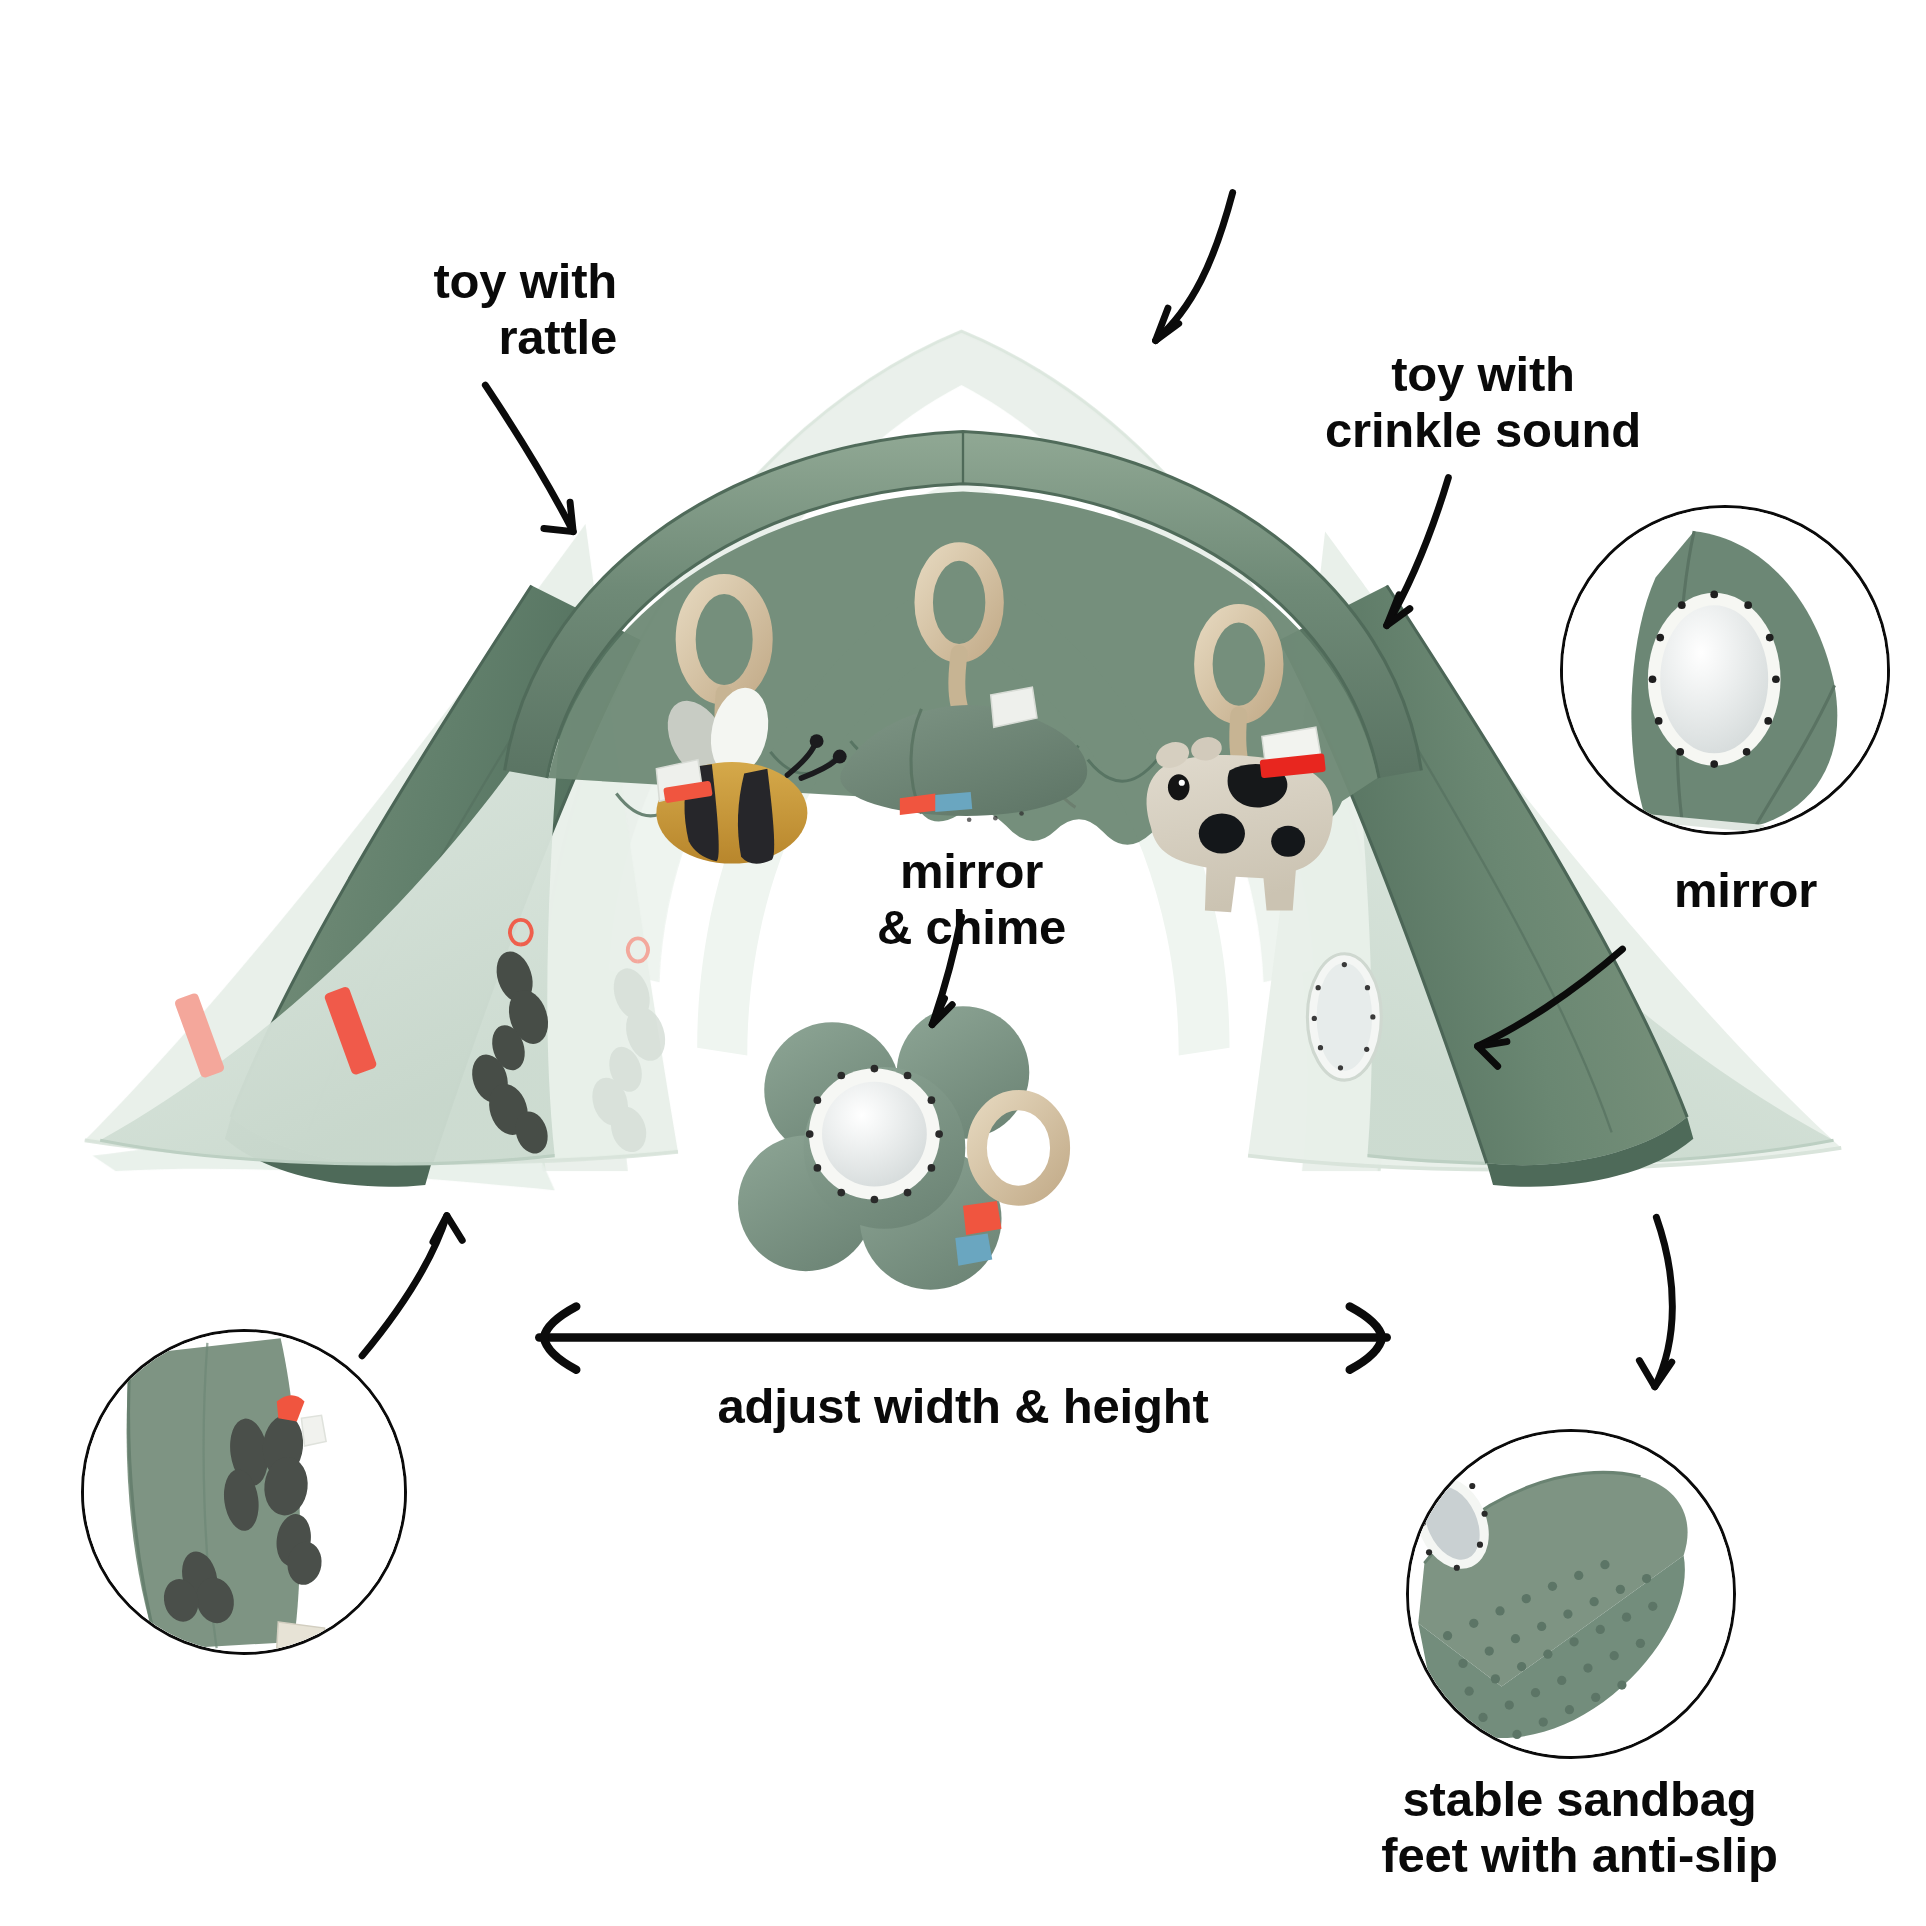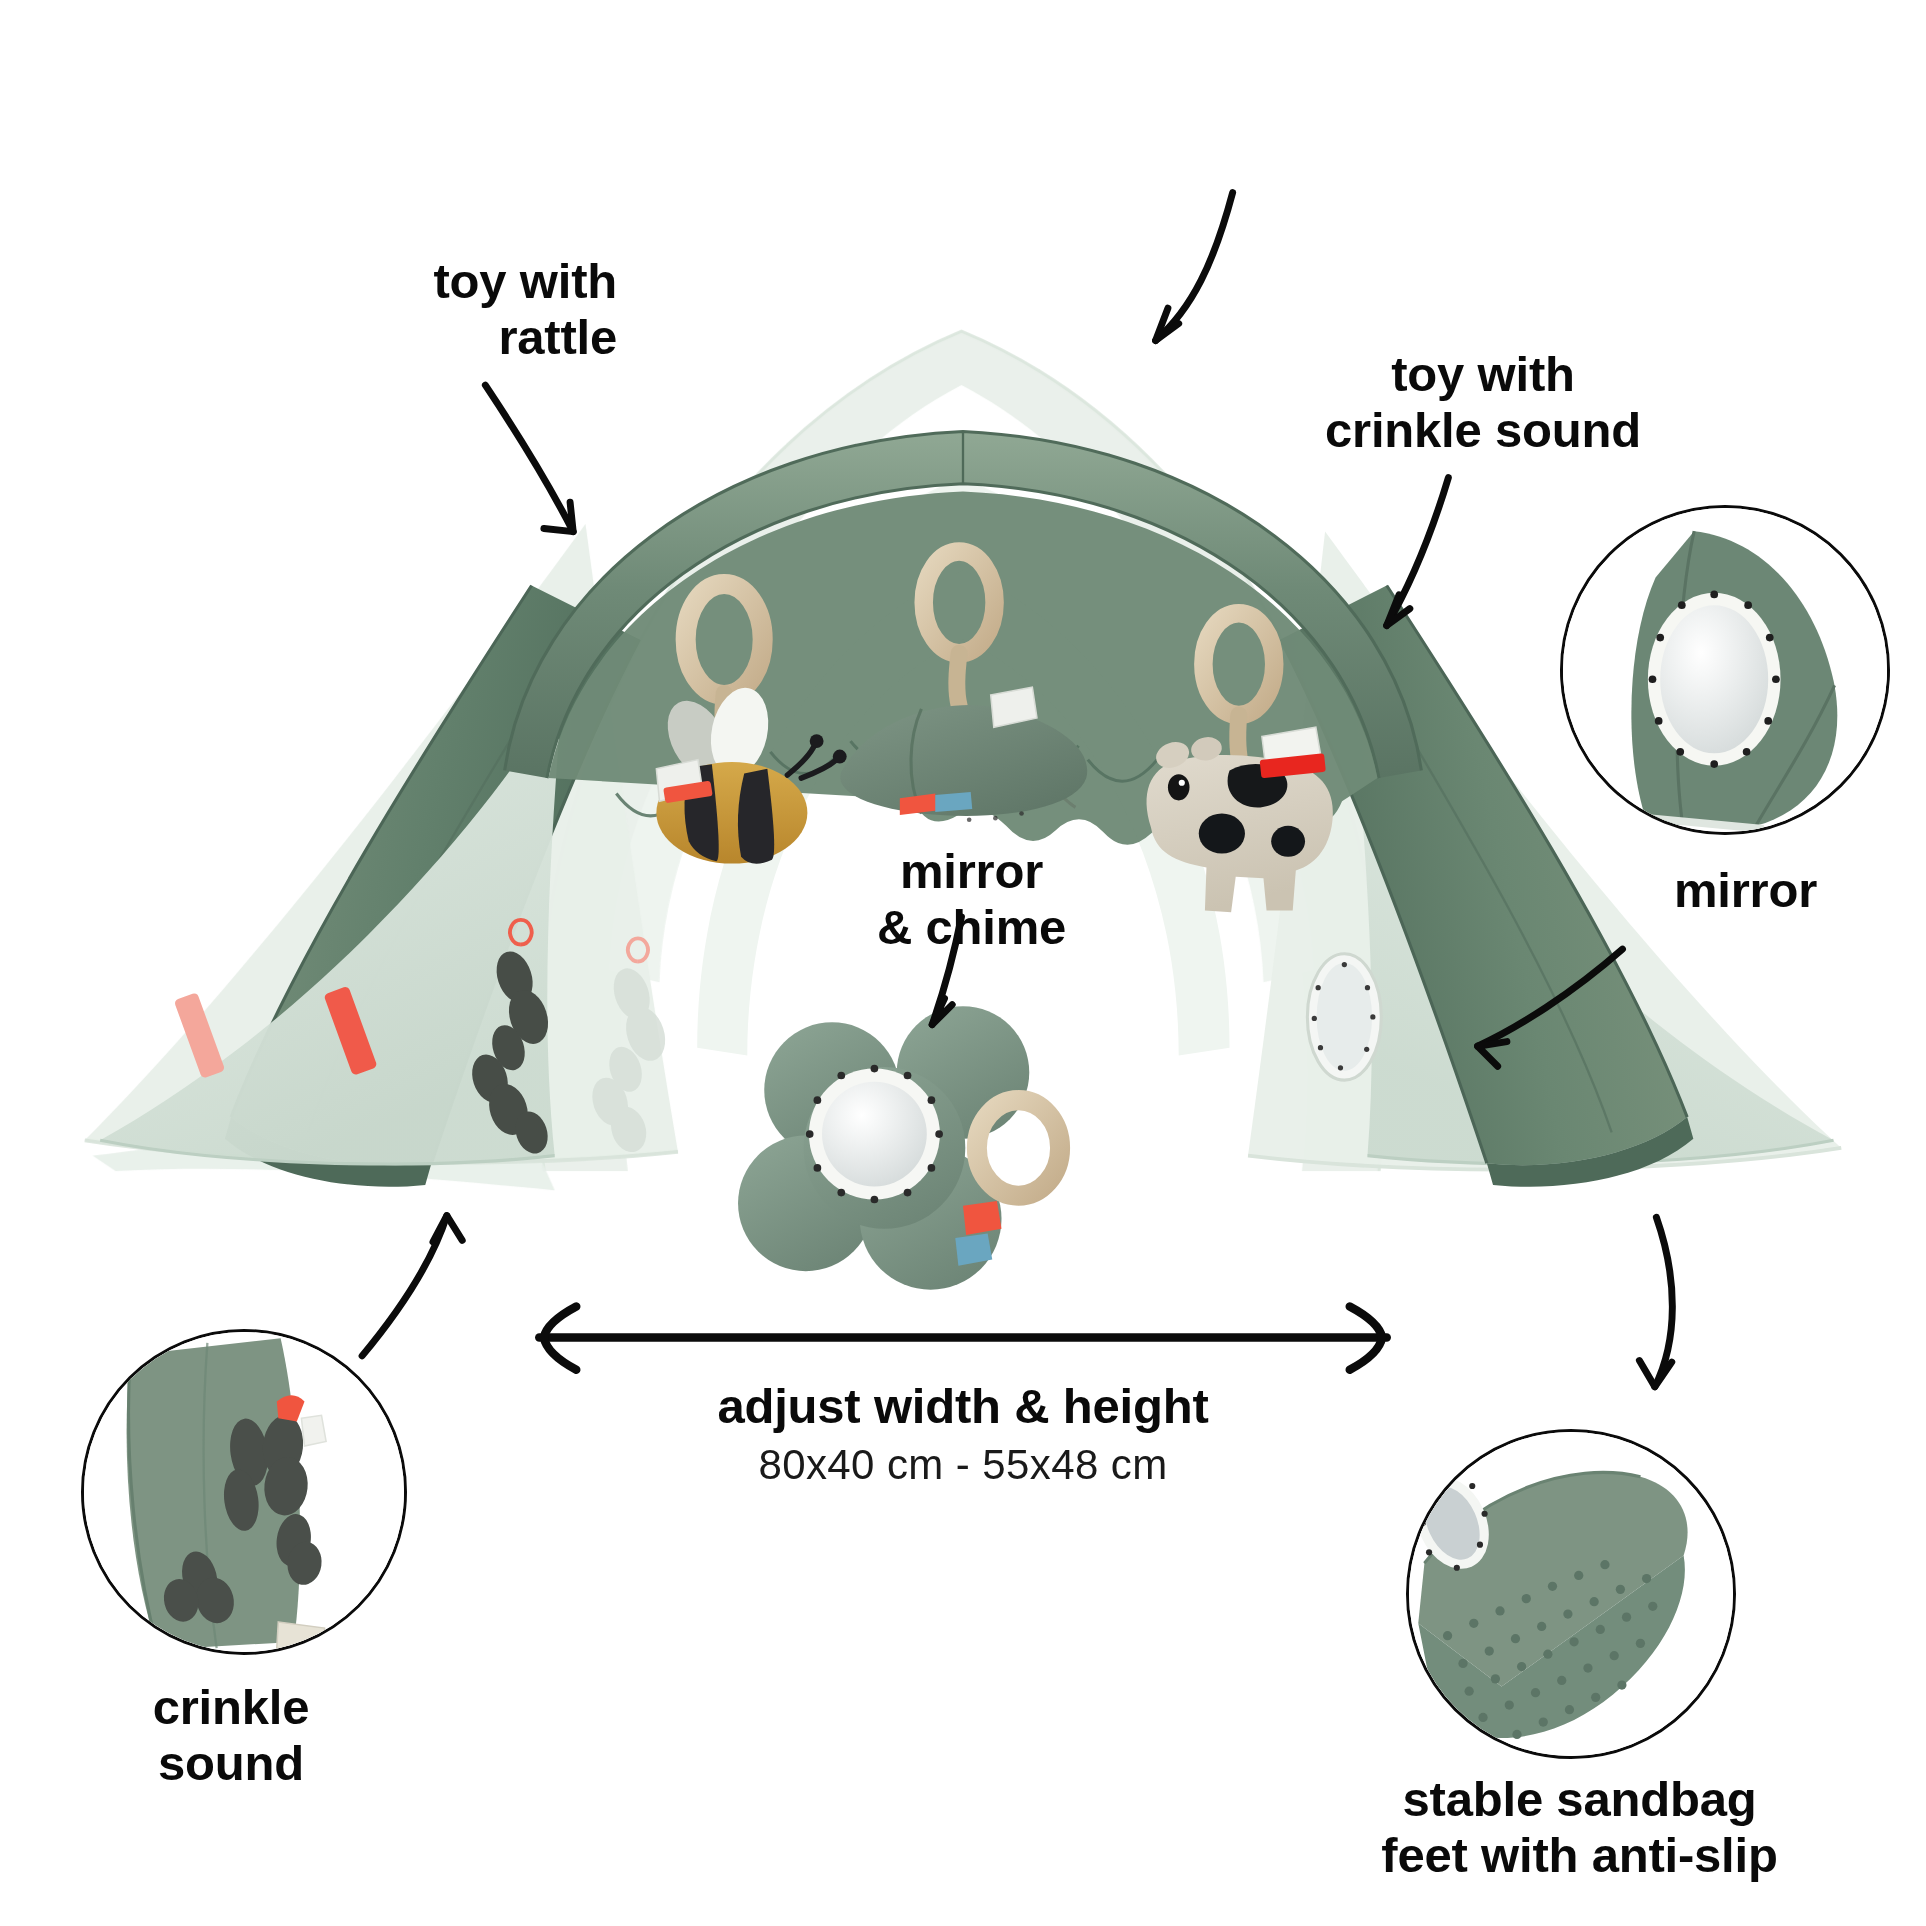--- a/index.html
+++ b/index.html
@@ -471,22 +471,19 @@
     </g>
   </svg>
 
   <div class="label lbl-rattle">toy with
 rattle</div>
   <div class="label lbl-crinklesound">toy with
 crinkle sound</div>
   <div class="label lbl-mirrorchime">mirror
 &amp; chime</div>
   <div class="label lbl-mirror">mirror</div>
-  <div class="label lbl-crinkle">crinkle
-sound</div>
   <div class="label lbl-adjusttitle">adjust width &amp; height</div>
 
   <div class="label lbl-sandbag">stable sandbag
 feet with anti-slip</div>
-  <div class="label lbl-adjustsub">80x40 cm - 55x48 cm</div>
 
 </div>
 
 
 </body></html>

